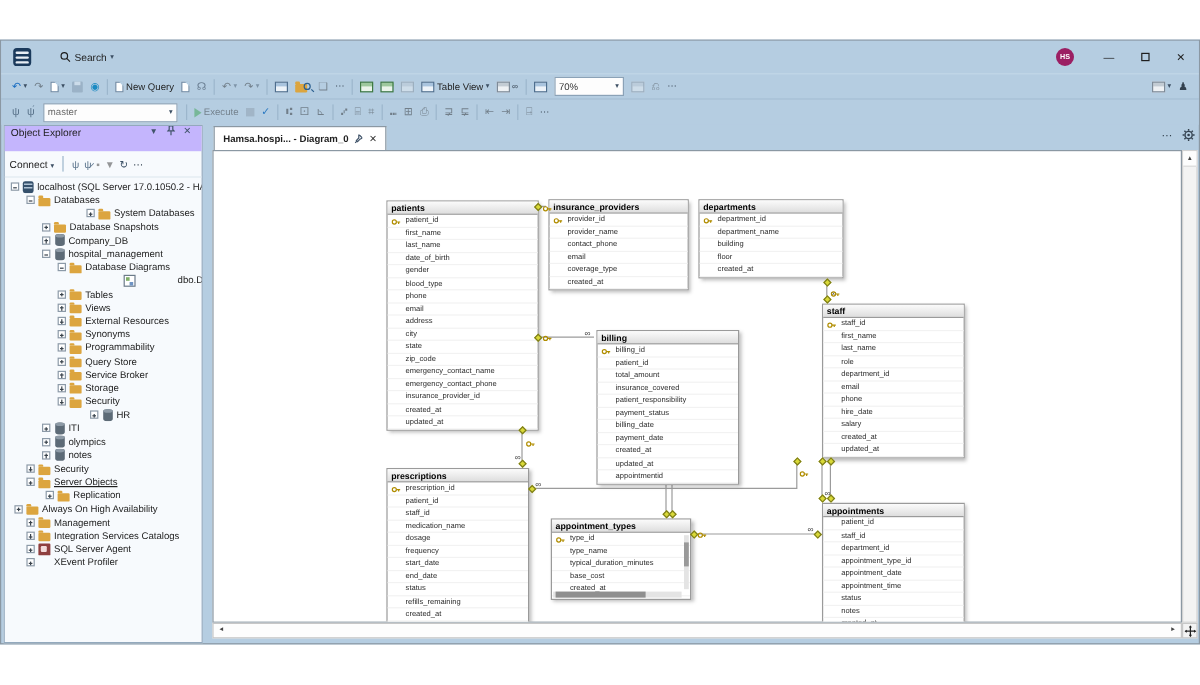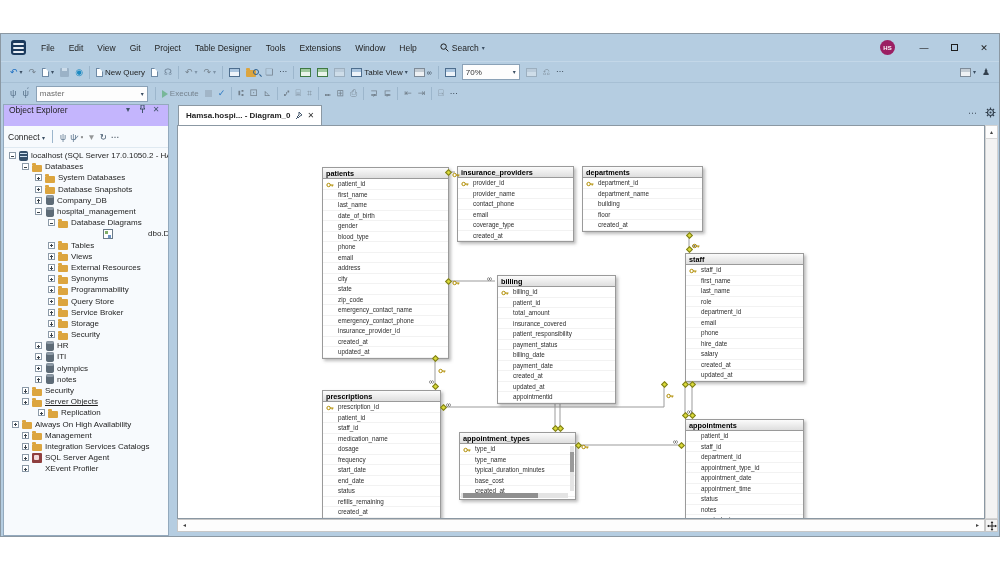--- a/index.html
+++ b/index.html
@@ -96,32 +96,20 @@
   .inf{position:absolute;font-size:7px;color:#3a3a3a;line-height:1;}
   .relkey{position:absolute;}
 </style>
 </head>
 <body>
 
 <div class="app">
 
   <div class="menubar">
     <div class="appicon"></div>
-    <div id="menu-items" style="display:flex">
-        <div class="menu-item">File</div>
-        <div class="menu-item">Edit</div>
-        <div class="menu-item">View</div>
-        <div class="menu-item">Git</div>
-        <div class="menu-item">Project</div>
-        <div class="menu-item">Table Designer</div>
-        <div class="menu-item">Tools</div>
-        <div class="menu-item">Extensions</div>
-        <div class="menu-item">Window</div>
-        <div class="menu-item">Help</div>
-      </div>
     <div class="searchbox">
       <svg width="9" height="9" viewBox="0 0 9 9">
           <circle cx="3.6" cy="3.6" r="2.7" fill="none" stroke="#1e1e1e" stroke-width="1"></circle>
           <line x1="5.8" y1="5.8" x2="8.3" y2="8.3" stroke="#1e1e1e" stroke-width="1"></line>
         </svg>
       <span>Search</span>
       <span class="caret">▾</span>
     </div>
     <div class="win-controls">
       <div class="avatar">HS</div>
@@ -332,21 +320,21 @@
         <div class="trow" style="padding-left: 5px;">
           <span class="expander"></span>
           <span class="ticon ti-server"></span>
           <span>localhost (SQL Server 17.0.1050.2 - HAMSA</span>
         </div>
         <div class="trow" style="padding-left: 18px;">
           <span class="expander"></span>
           <span class="ticon ti-folder"></span>
           <span>Databases</span>
         </div>
-        <div class="trow" style="padding-left: 31px;">
+        <div class="trow" style="padding-left: 31px; margin-left: 37px;">
           <span class="expander plus"></span>
           <span class="ticon ti-folder"></span>
           <span>System Databases</span>
         </div>
         <div class="trow" style="padding-left: 31px;">
           <span class="expander plus"></span>
           <span class="ticon ti-folder"></span>
           <span>Database Snapshots</span>
         </div>
         <div class="trow" style="padding-left: 31px;">
@@ -407,21 +395,21 @@
         <div class="trow" style="padding-left: 44px;">
           <span class="expander plus"></span>
           <span class="ticon ti-folder"></span>
           <span>Storage</span>
         </div>
         <div class="trow" style="padding-left: 44px;">
           <span class="expander plus"></span>
           <span class="ticon ti-folder"></span>
           <span>Security</span>
         </div>
-        <div class="trow" style="padding-left: 31px;">
+        <div class="trow" style="padding-left: 31px; margin-left: 40px;">
           <span class="expander plus"></span>
           <span class="ticon ti-db"></span>
           <span>HR</span>
         </div>
         <div class="trow" style="padding-left: 31px;">
           <span class="expander plus"></span>
           <span class="ticon ti-db"></span>
           <span>ITI</span>
         </div>
         <div class="trow" style="padding-left: 31px;">

